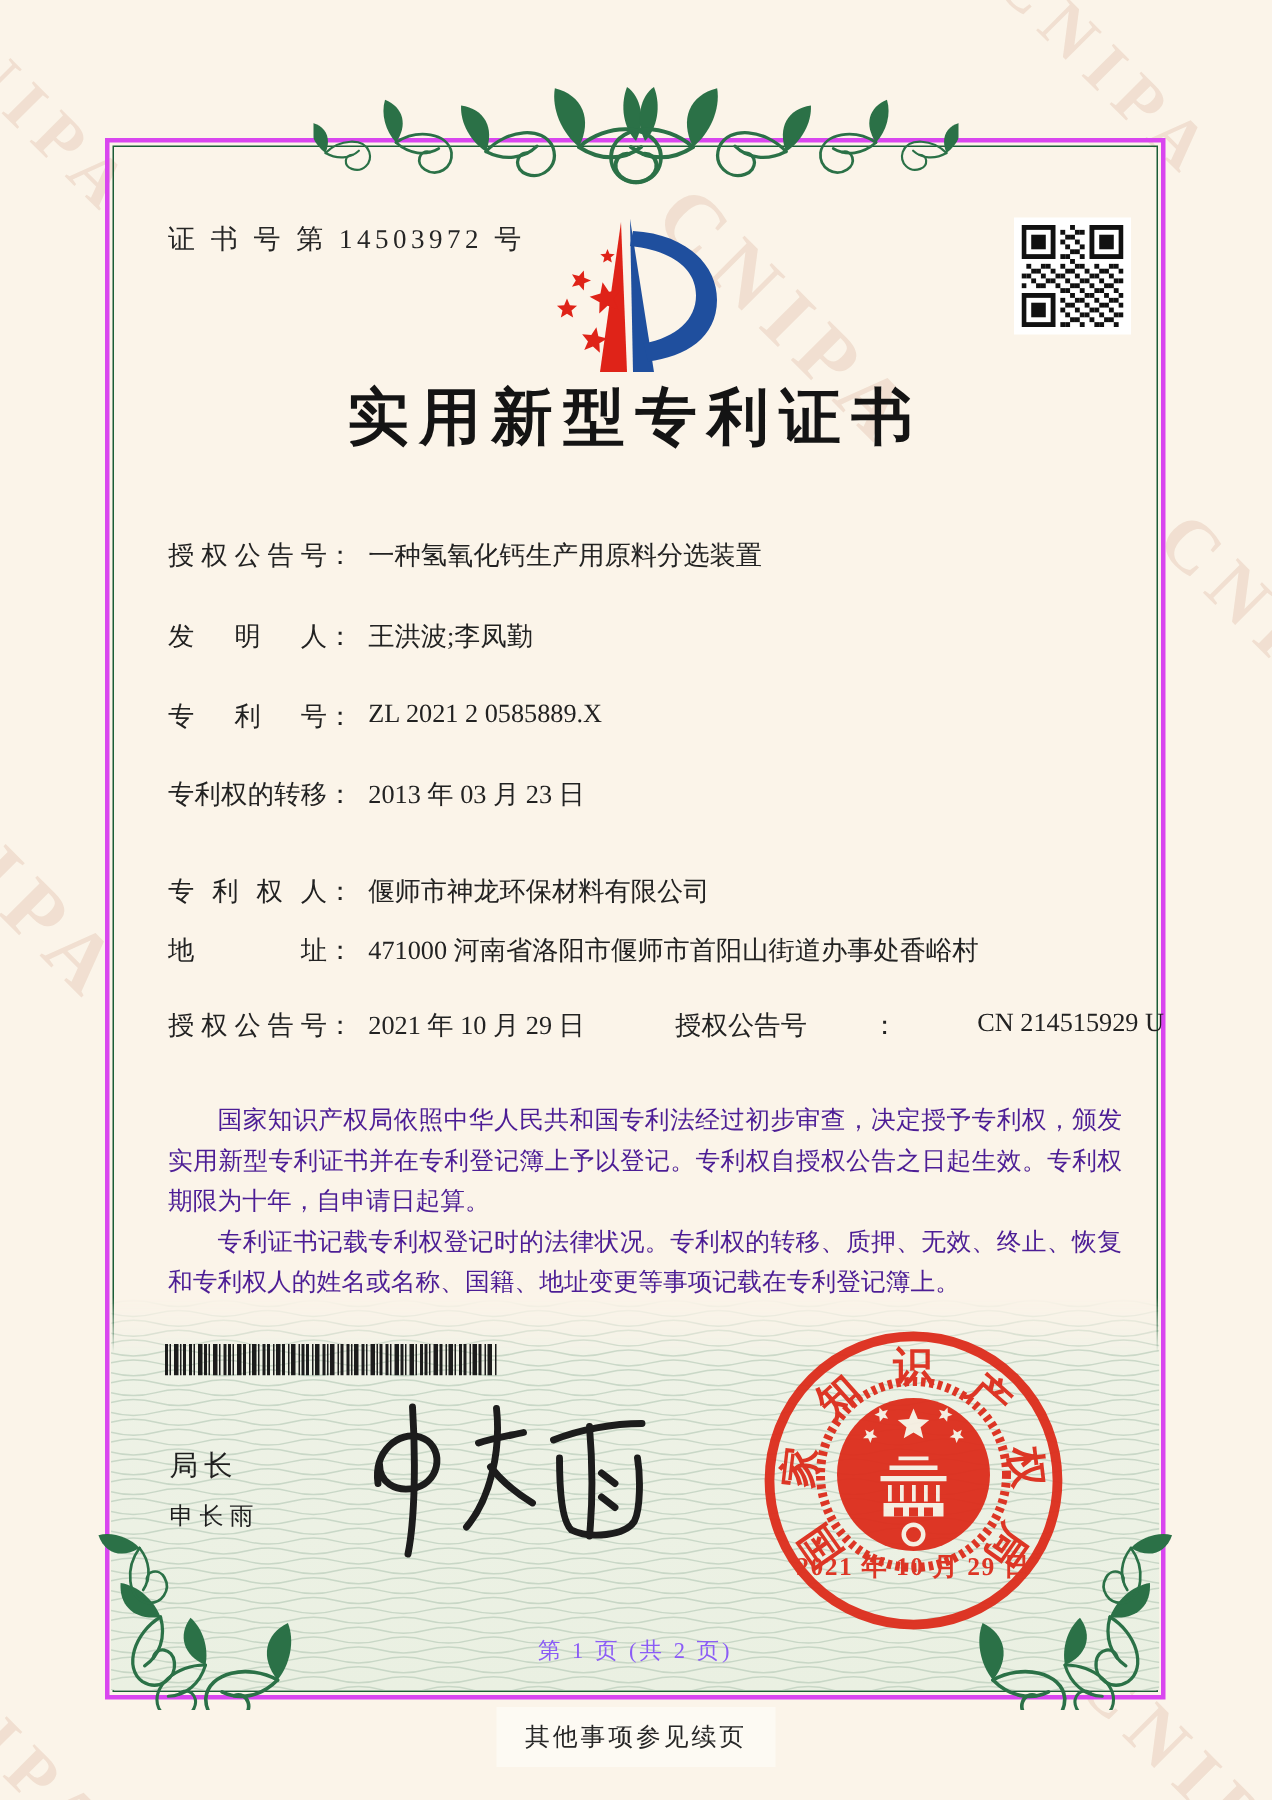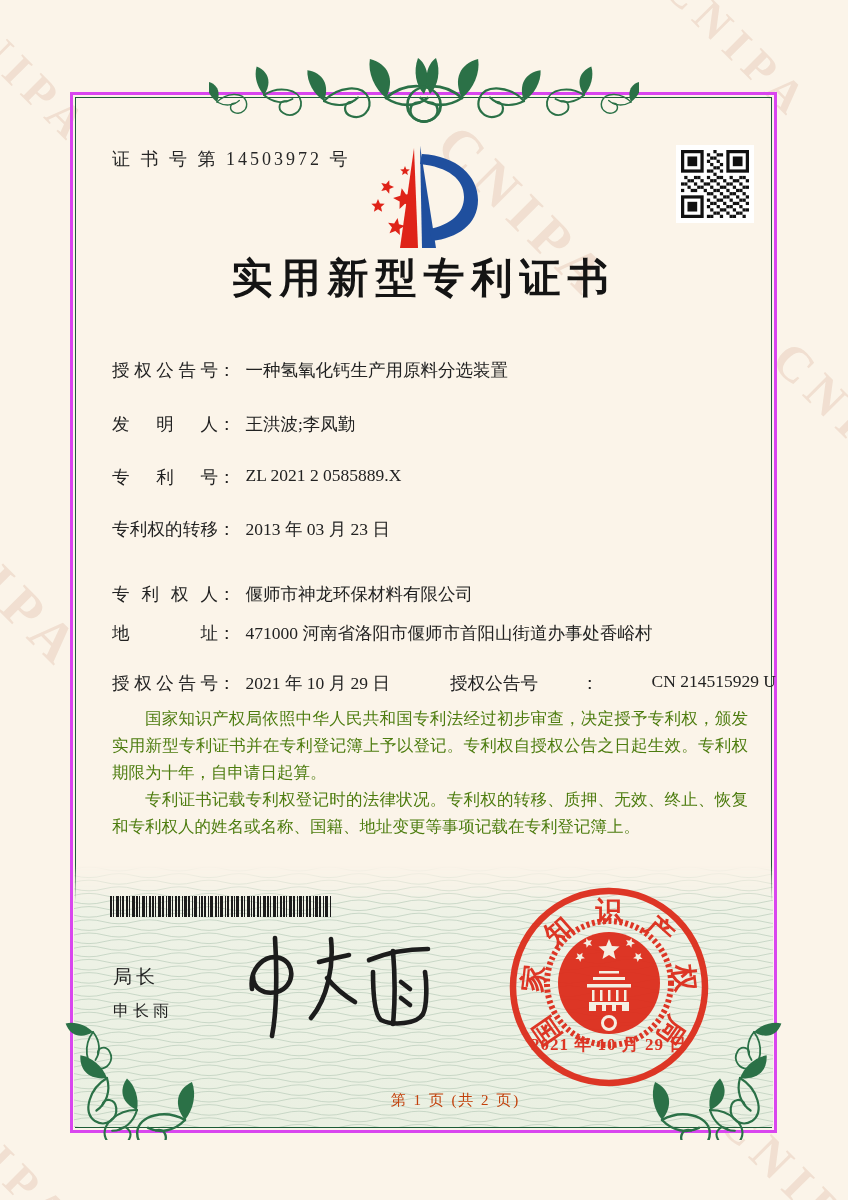--- a/index.html
+++ b/index.html
@@ -23,33 +23,33 @@
   .qrbox{position:absolute;left:603px;top:50px;width:78px;height:78px;background:#fff;z-index:2;}
   .qrbox svg{margin:5px;display:block;}
   .title{position:absolute;left:0;top:156px;width:100%;text-align:center;font-size:41px;
          font-weight:bold;letter-spacing:7px;color:#141414;z-index:2;}
   .row{position:absolute;left:39px;width:640px;font-size:17.5px;color:#222;z-index:2;display:flex;}
   .lbl{display:inline-block;width:106px;text-align:justify;text-align-last:justify;flex:none;}
   .colon{flex:none;margin-right:10px;}
   .val{white-space:nowrap;}
   .grp2{position:absolute;left:338px;top:0;display:flex;gap:43px;}
   .grp2 .lbl{width:88px;}
-  .paras{position:absolute;left:39px;top:610px;width:636px;font-size:16.5px;line-height:27px;
-         color:#4d7c0f;text-align:justify;z-index:2;}
+  .paras{position:absolute;left:39px;top:638px;width:636px;font-size:16.5px;line-height:27px;
+         color:#4c1d95;text-align:justify;z-index:2;}
   .paras p{margin:0;text-indent:2em;}
   .barcode{position:absolute;left:37px;top:801px;z-index:2;}
   .sig-title{position:absolute;left:40px;top:869px;font-size:19px;color:#1f1f1f;z-index:2;
              font-family:"Liberation Sans","DejaVu Sans",sans-serif;letter-spacing:4px;}
   .sig-name{position:absolute;left:40px;top:906px;font-size:16px;color:#1f1f1f;z-index:2;
             font-family:"Liberation Sans","DejaVu Sans",sans-serif;letter-spacing:4px;}
   .signature{position:absolute;left:149px;top:836px;z-index:2;}
   .seal{position:absolute;left:433px;top:789px;z-index:3;opacity:0.94;}
   .seal text{font-family:"Liberation Serif",serif;}
   .page-footer{position:absolute;left:0;top:996px;width:100%;text-align:center;
-               font-size:15px;letter-spacing:2px;color:#c2410c;z-index:2;padding-left:32px;}
+               font-size:15px;letter-spacing:2px;color:#8b5cf6;z-index:2;}
   .cont-box{position:absolute;left:331px;top:1138px;width:186px;height:40px;background:#fdfaf3;
             z-index:2;text-align:center;line-height:40px;font-size:16.5px;letter-spacing:2px;color:#262626;}
 </style>
 </head>
 <body>
 
 <svg width="0" height="0" style="position:absolute" aria-hidden="true">
   <defs>
     <g id="curlA">
       <path class="cs" d="M0 0 C-16 -14 -42 -14 -47 2 C-50 15 -38 24 -27 19 C-18 15 -20 3 -29 4"></path>
@@ -449,13 +449,14 @@
           <text x="103" y="36" text-anchor="middle" font-size="27" font-weight="bold" fill="#dd2b1a" transform="rotate(41.66666666666666 103 103)">产</text>
           <text x="103" y="36" text-anchor="middle" font-size="27" font-weight="bold" fill="#dd2b1a" transform="rotate(83.33333333333331 103 103)">权</text>
           <text x="103" y="36" text-anchor="middle" font-size="27" font-weight="bold" fill="#dd2b1a" transform="rotate(125 103 103)">局</text>
         </g>
       <text x="103" y="166" text-anchor="middle" font-size="17" font-weight="bold" fill="#dd2b1a" letter-spacing="1">2021 年 10 月 29 日</text>
     </svg>
 
     <div class="page-footer">第 1 页 (共 2 页)</div>
   </div>
 
+  <div class="cont-box">其他事项参见续页</div>
 </div>
 
 </body></html>

